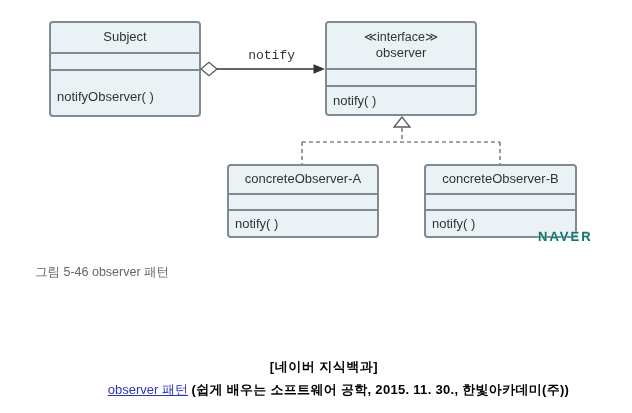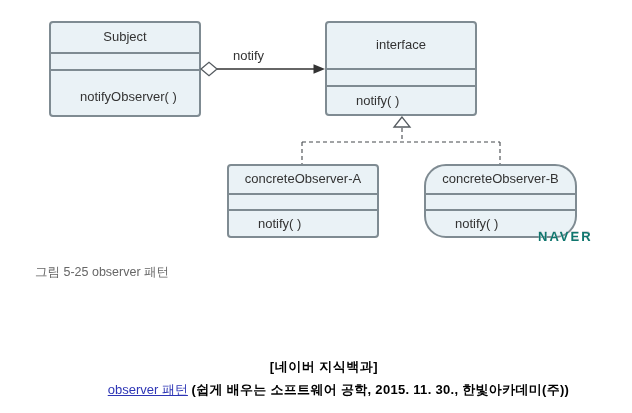--- a/index.html
+++ b/index.html
@@ -20,46 +20,46 @@
   .uml-title {
     display: flex; flex-direction: column;
     align-items: center; justify-content: center;
     font-size: 13px; color: #333; line-height: 1.25;
   }
   .uml-stereotype { font-size: 12.5px; color: #333; }
   .uml-empty { border-top: 2px solid #7f8b92; }
   .uml-method {
     border-top: 2px solid #7f8b92;
     display: flex; align-items: center;
-    padding-left: 29px;
+    padding-left: 6px;
     font-size: 13px; color: #333;
   }
 
   #subject-box  { left: 49px;  top: 21px;  width: 152px; height: 96px; }
   #subject-box .uml-title  { flex: 0 0 29px; }
   #subject-box .uml-empty  { flex: 0 0 17px; }
   #subject-box .uml-method { flex: 0 0 46px; align-items: flex-end; padding-bottom: 11px; }
 
   #observer-box { left: 325px; top: 21px;  width: 152px; height: 95px; }
   #observer-box .uml-title  { flex: 0 0 45px; }
   #observer-box .uml-empty  { flex: 0 0 17px; }
   #observer-box .uml-method { flex: 0 0 29px; }
 
   #concrete-a-box { left: 227px; top: 164px; width: 152px; height: 74px; }
-  #concrete-b-box { left: 424px; top: 164px; width: 153px; height: 74px; border-radius: 22px; }
+  #concrete-b-box { left: 424px; top: 164px; width: 153px; height: 74px; }
   #concrete-a-box .uml-title,  #concrete-b-box .uml-title  { flex: 0 0 27px; }
   #concrete-a-box .uml-empty,  #concrete-b-box .uml-empty  { flex: 0 0 16px; }
   #concrete-a-box .uml-method, #concrete-b-box .uml-method { flex: 0 0 27px; }
 
   
   #connector-svg { position: absolute; left: 0; top: 0; z-index: 2; pointer-events: none; }
 
   #association-label {
     position: absolute; left: 233px; top: 48px; width: 62px;
-    text-align: left; font-size: 13px; color: #333; z-index: 3;
+    text-align: right; font-size: 13px; color: #333; z-index: 3; font-family: Liberation Mono, monospace;
   }
 
   #watermark {
     position: absolute; left: 538px; top: 229px;
     font-size: 13px; font-weight: bold; letter-spacing: 2px;
     color: #0f766e;
     text-shadow: 0 1px 0 rgba(255,255,255,0.95), 0 -1px 0 rgba(170,180,186,0.55);
     z-index: 3;
   }
 
@@ -82,21 +82,22 @@
   <div>
 
     <div class="uml-box" id="subject-box">
       <div class="uml-title">Subject</div>
       <div class="uml-empty"></div>
       <div class="uml-method">notifyObserver( )</div>
     </div>
 
     <div class="uml-box" id="observer-box">
       <div class="uml-title">
-        <span>interface</span>
+        <span class="uml-stereotype">≪interface≫</span>
+        <span>observer</span>
       </div>
       <div class="uml-empty"></div>
       <div class="uml-method">notify( )</div>
     </div>
 
     <div class="uml-box" id="concrete-a-box">
       <div class="uml-title">concreteObserver-A</div>
       <div class="uml-empty"></div>
       <div class="uml-method">notify( )</div>
     </div>
@@ -115,21 +116,21 @@
 
       <path d="M402,117 L394,127 L410,127 Z" fill="#ffffff" stroke="#555b60" stroke-width="1.3"></path>
       <path d="M402,128 L402,142 M302,142 L500,142 M302,142 L302,164 M500,142 L500,164" fill="none" stroke="#44484c" stroke-width="1.1" stroke-dasharray="4 3"></path>
     </svg>
 
     <div id="association-label">notify</div>
 
     <div id="watermark">NAVER</div>
   </div>
 
-  <div id="figure-caption">그림 5-25 observer 패턴</div>
+  <div id="figure-caption">그림 5-46 observer 패턴</div>
 
   <div class="footer-line" id="footer-header">[네이버 지식백과]</div>
   <div class="footer-line" id="footer-citation-line">
     <a href="#" id="footer-link">observer 패턴</a>
     <span> </span>
     <span id="footer-citation">(쉽게 배우는 소프트웨어 공학, 2015. 11. 30., 한빛아카데미(주))</span>
   </div>
 
 </div>
 

